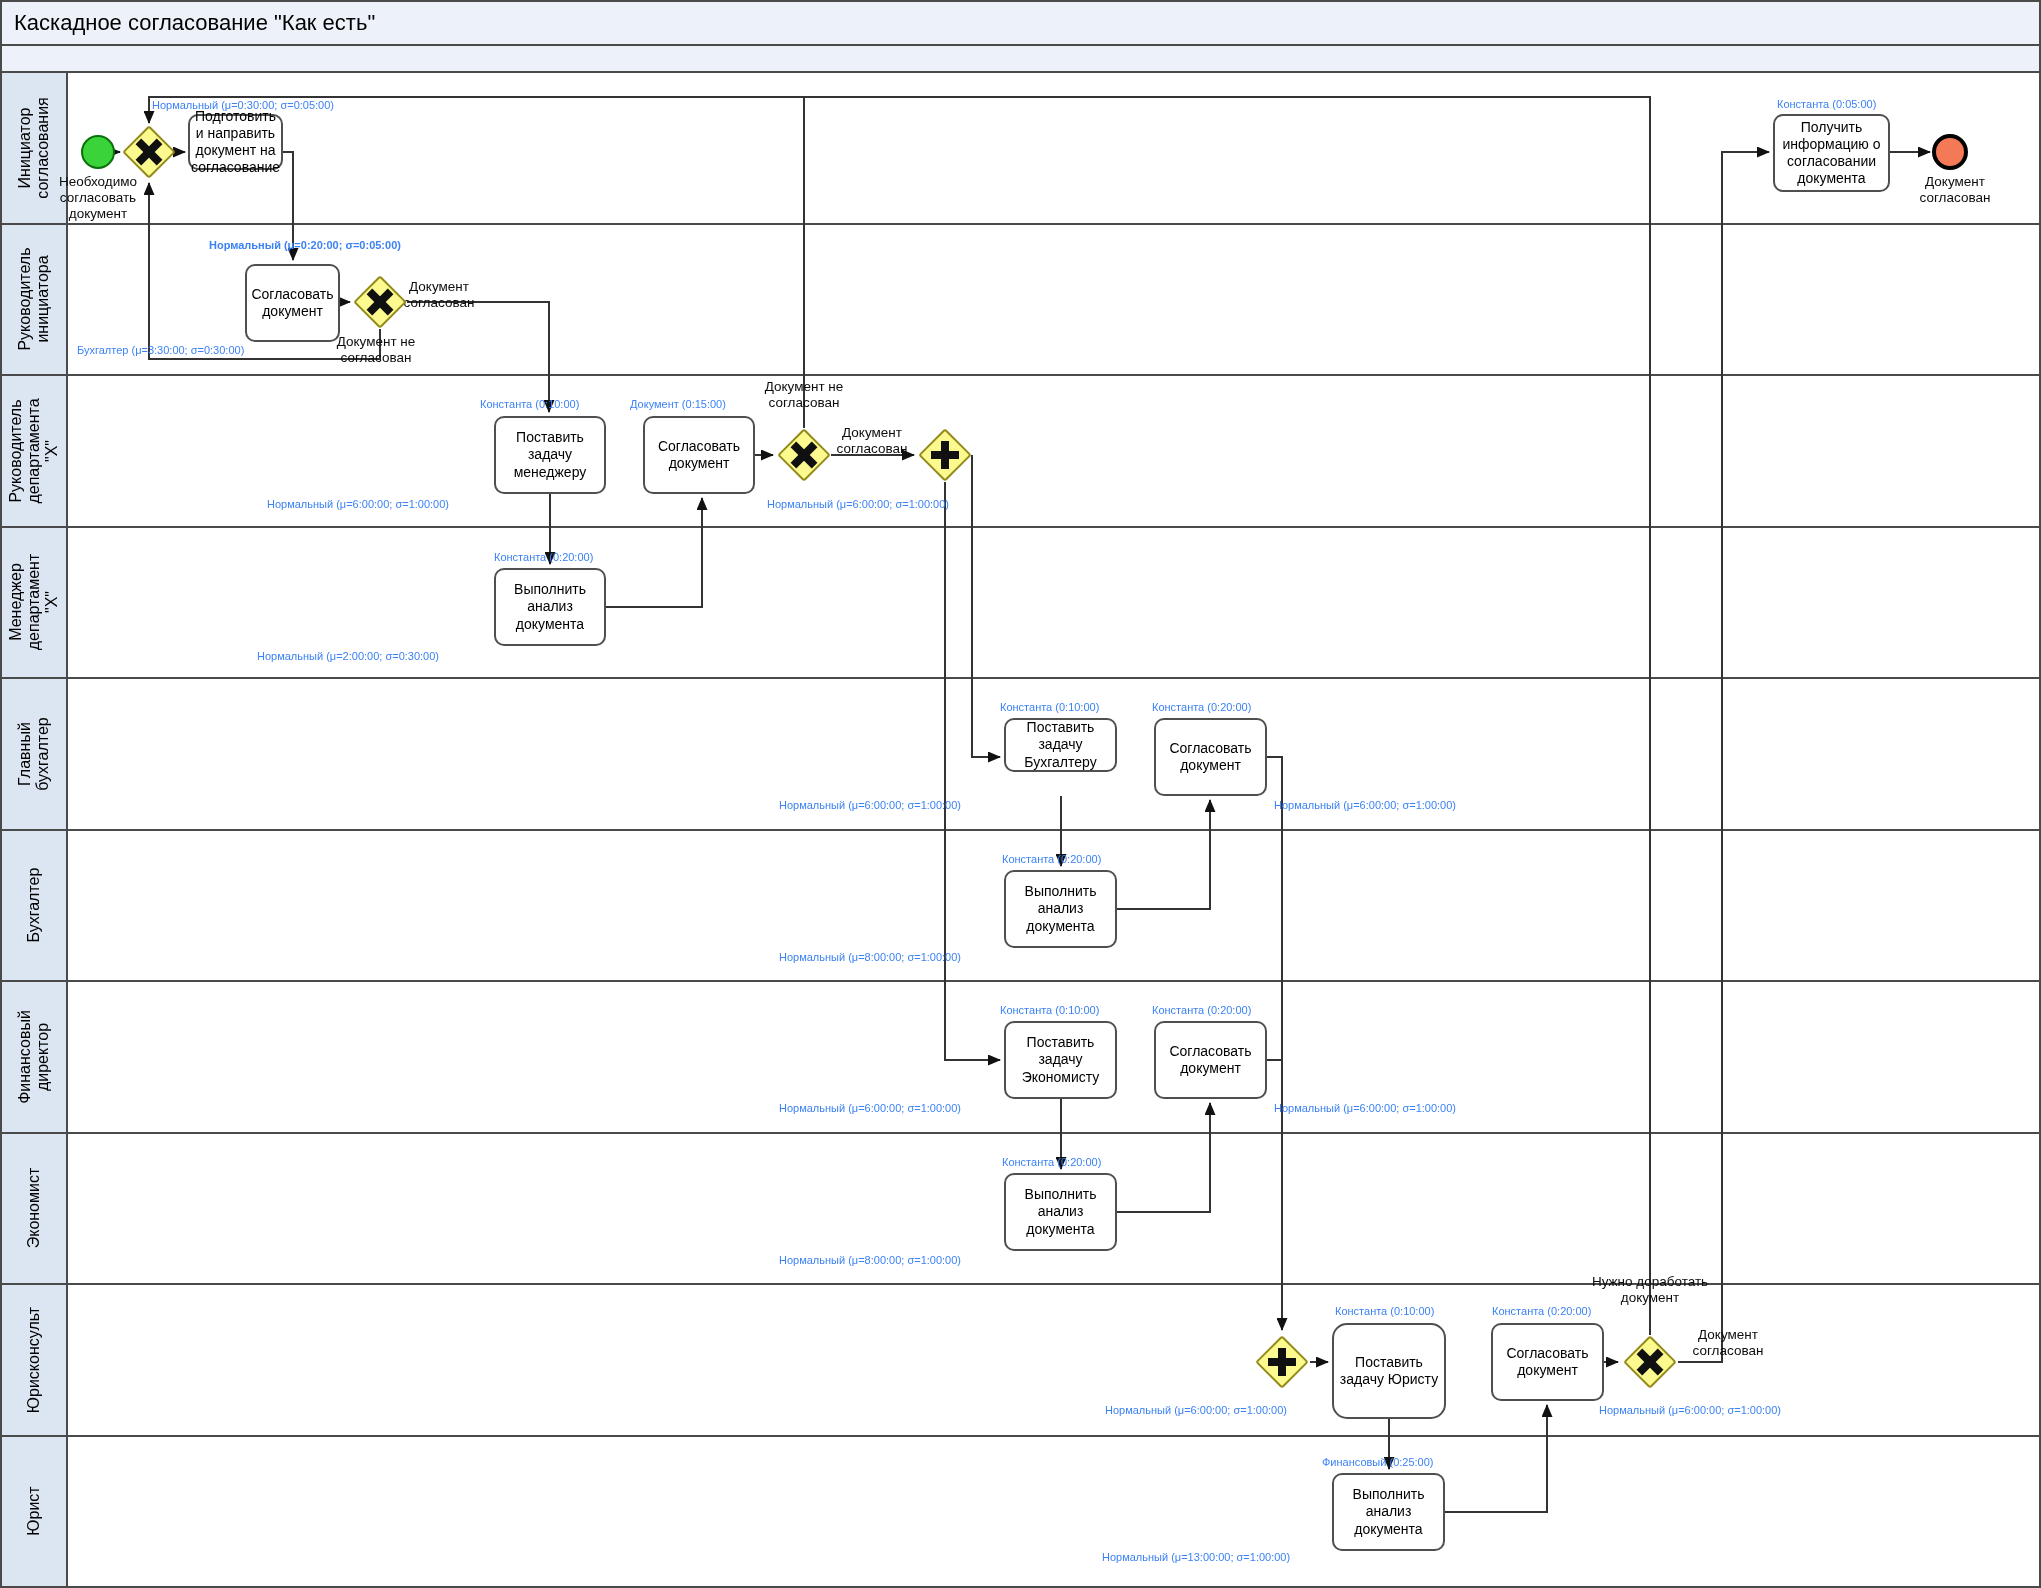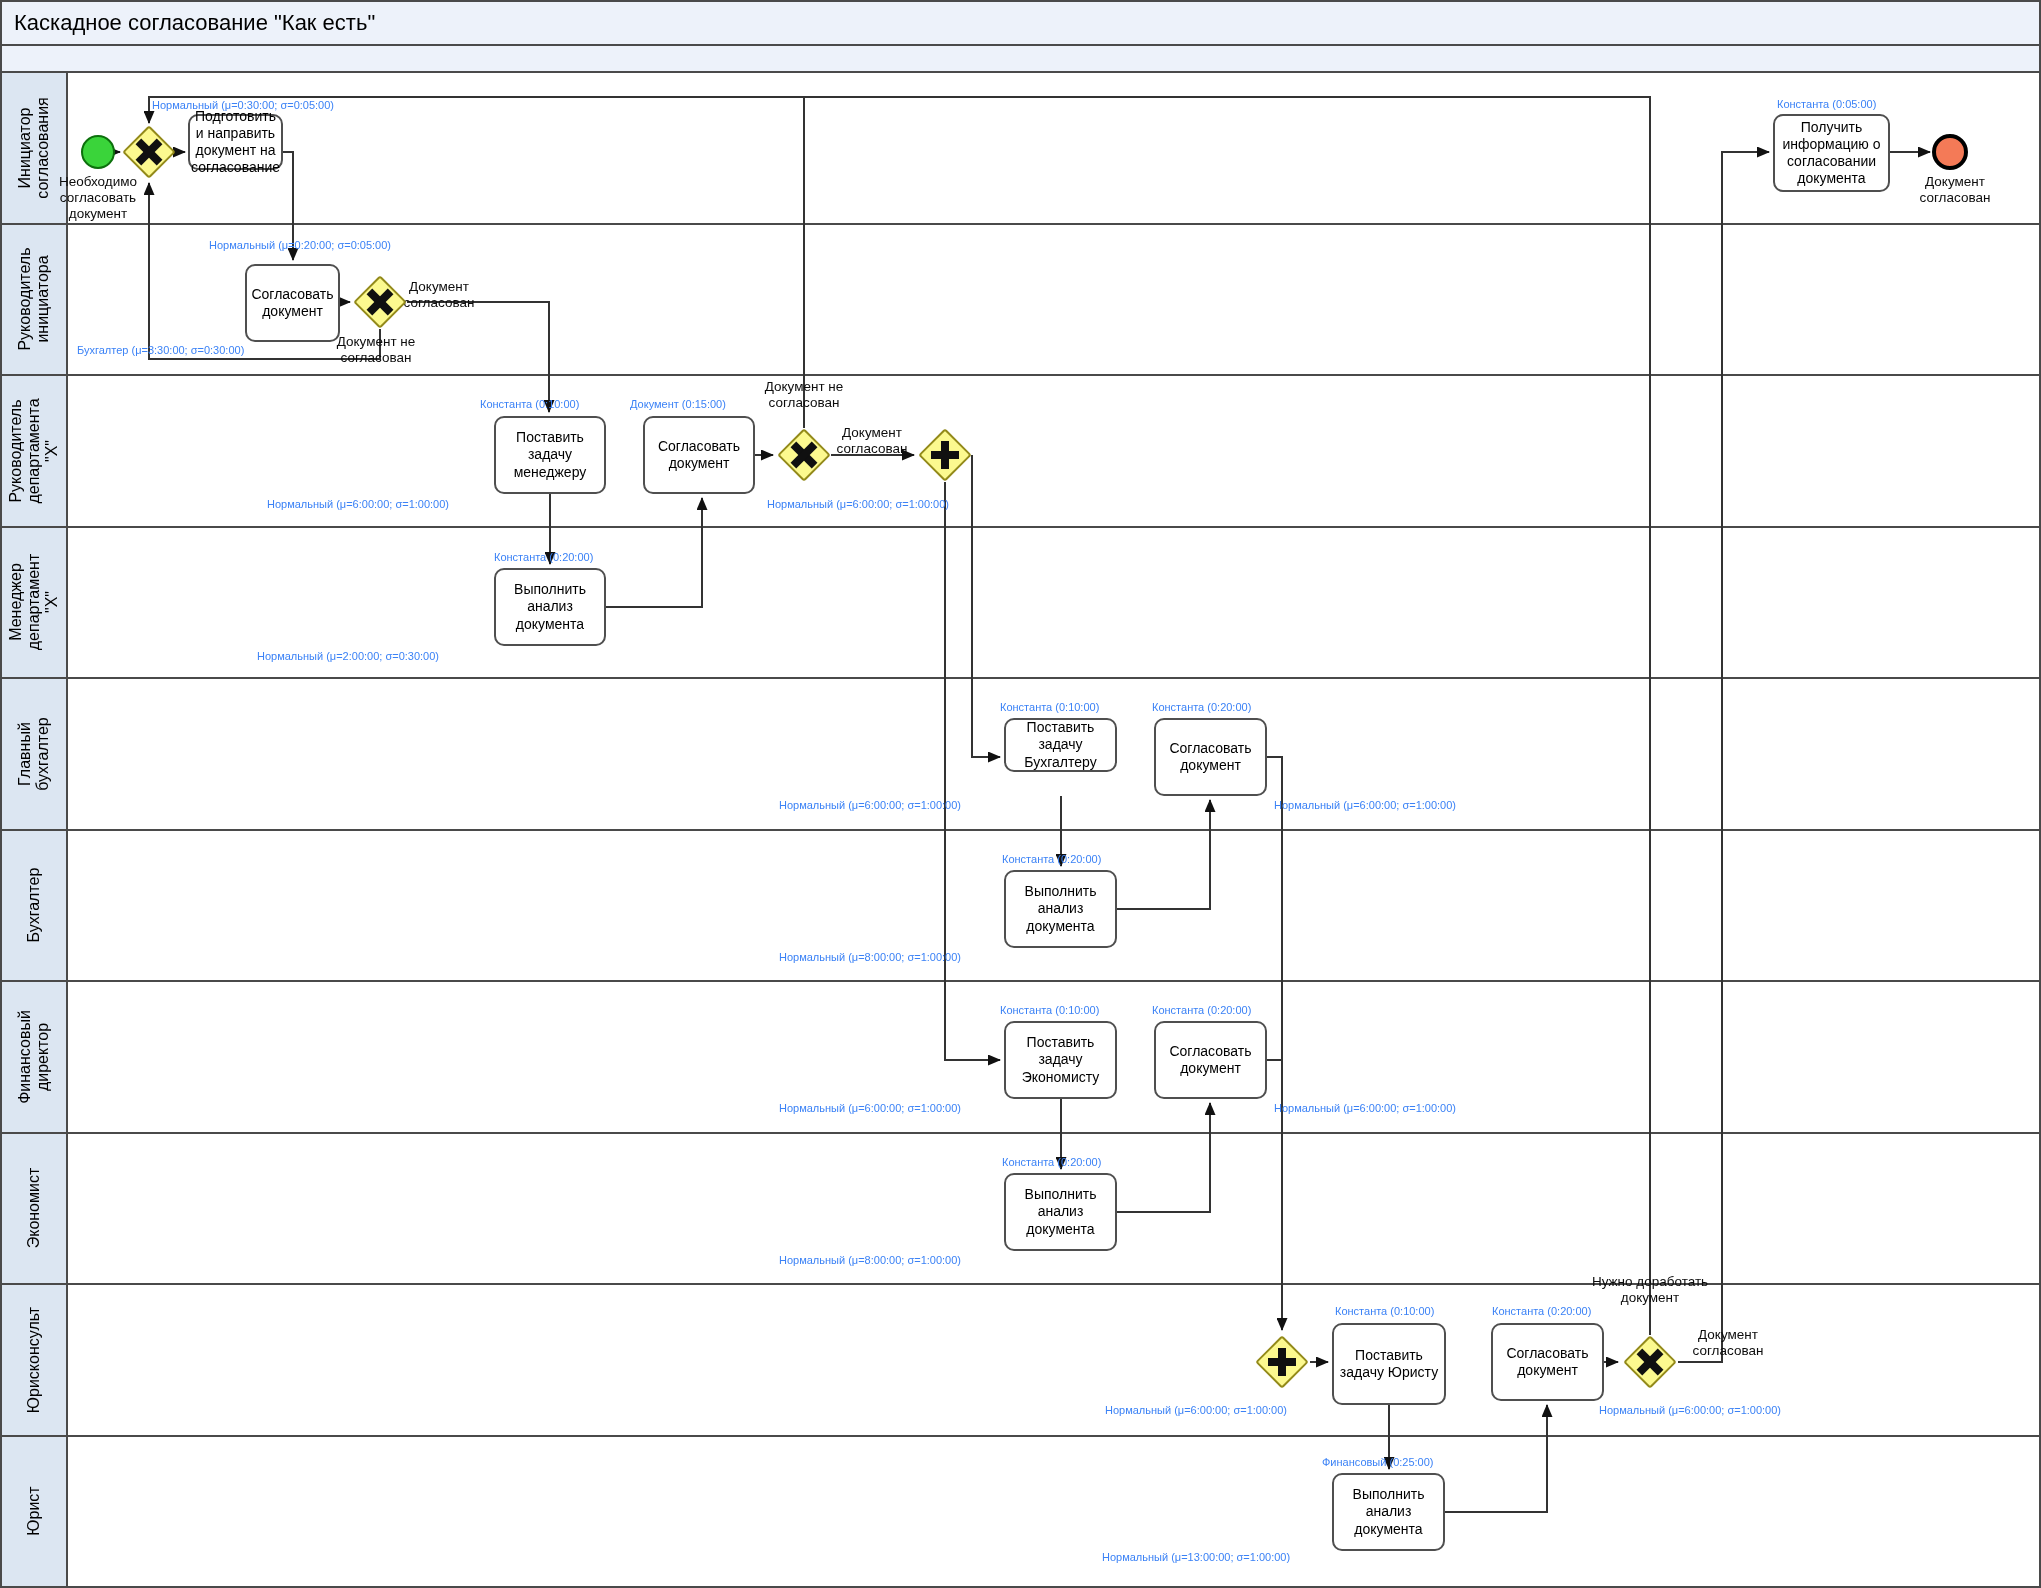--- a/index.html
+++ b/index.html
@@ -141,21 +141,21 @@
         <polyline points="1115,1210 1208,1210 1208,1101" fill="none" stroke="#333333" stroke-width="2" marker-end="url(#arrow)"></polyline>
         <polyline points="1308,1360 1326,1360" fill="none" stroke="#333333" stroke-width="2" marker-end="url(#arrow)"></polyline>
         <polyline points="1387,1399 1387,1467" fill="none" stroke="#333333" stroke-width="2" marker-end="url(#arrow)"></polyline>
         <polyline points="1443,1510 1545,1510 1545,1403" fill="none" stroke="#333333" stroke-width="2" marker-end="url(#arrow)"></polyline>
         <polyline points="1602,1360 1616,1360" fill="none" stroke="#333333" stroke-width="2" marker-end="url(#arrow)"></polyline>
         <polyline points="1676,1360 1720,1360 1720,150 1767,150" fill="none" stroke="#333333" stroke-width="2" marker-end="url(#arrow)"></polyline>
         <polyline points="1888,150 1928,150" fill="none" stroke="#333333" stroke-width="2" marker-end="url(#arrow)"></polyline>
       </svg>
       <div class="tlbl" style="left: 150px; top: 97px;">Нормальный (μ=0:30:00; σ=0:05:00)</div>
       <div class="tlbl" style="left: 1775px; top: 96px;">Константа (0:05:00)</div>
-      <div class="tlbl" style="left: 207px; top: 237px;">Нормальный (μ=0:20:00; σ=0:05:00)</div>
+      <div class="tlbl" style="left: 207px; top: 237px; font-weight: bold;">Нормальный (μ=0:20:00; σ=0:05:00)</div>
       <div class="tlbl" style="left: 75px; top: 342px;">Бухгалтер (μ=3:30:00; σ=0:30:00)</div>
       <div class="tlbl" style="left: 478px; top: 396px;">Константа (0:10:00)</div>
       <div class="tlbl" style="left: 628px; top: 396px;">Документ (0:15:00)</div>
       <div class="tlbl" style="left: 265px; top: 496px;">Нормальный (μ=6:00:00; σ=1:00:00)</div>
       <div class="tlbl" style="left: 765px; top: 496px;">Нормальный (μ=6:00:00; σ=1:00:00)</div>
       <div class="tlbl" style="left: 492px; top: 549px;">Константа (0:20:00)</div>
       <div class="tlbl" style="left: 255px; top: 648px;">Нормальный (μ=2:00:00; σ=0:30:00)</div>
       <div class="tlbl" style="left: 998px; top: 699px;">Константа (0:10:00)</div>
       <div class="tlbl" style="left: 1150px; top: 699px;">Константа (0:20:00)</div>
       <div class="tlbl" style="left: 777px; top: 797px;">Нормальный (μ=6:00:00; σ=1:00:00)</div>
@@ -195,21 +195,21 @@
       <div class="task" style="left: 243px; top: 262px; width: 95px; height: 78px;">Согласовать документ</div>
       <div class="task" style="left: 492px; top: 414px; width: 112px; height: 78px;">Поставить задачу менеджеру</div>
       <div class="task" style="left: 641px; top: 414px; width: 112px; height: 78px;">Согласовать документ</div>
       <div class="task" style="left: 492px; top: 566px; width: 112px; height: 78px;">Выполнить анализ документа</div>
       <div class="task" style="left: 1002px; top: 716px; width: 113px; height: 54px;">Поставить задачу Бухгалтеру</div>
       <div class="task" style="left: 1152px; top: 716px; width: 113px; height: 78px;">Согласовать документ</div>
       <div class="task" style="left: 1002px; top: 868px; width: 113px; height: 78px;">Выполнить анализ документа</div>
       <div class="task" style="left: 1002px; top: 1019px; width: 113px; height: 78px;">Поставить задачу Экономисту</div>
       <div class="task" style="left: 1152px; top: 1019px; width: 113px; height: 78px;">Согласовать документ</div>
       <div class="task" style="left: 1002px; top: 1171px; width: 113px; height: 78px;">Выполнить анализ документа</div>
-      <div class="task" style="left: 1330px; top: 1321px; width: 114px; height: 82px;">Поставить задачу Юристу</div>
+      <div class="task" style="left: 1330px; top: 1321px; width: 114px; height: 96px; border-radius: 15px;">Поставить задачу Юристу</div>
       <div class="task" style="left: 1489px; top: 1321px; width: 113px; height: 78px;">Согласовать документ</div>
       <div class="task" style="left: 1330px; top: 1471px; width: 113px; height: 78px;">Выполнить анализ документа</div>
       <div class="task" style="left: 1771px; top: 112px; width: 117px; height: 78px;">Получить информацию о согласовании документа</div>
       <div class="gw" style="left: 120px; top: 123px;">
         <div class="d"></div>
         <div class="bar x1"></div>
         <div class="bar x2"></div>
       </div>
       <div class="gw" style="left: 351px; top: 273px;">
         <div class="d"></div>

